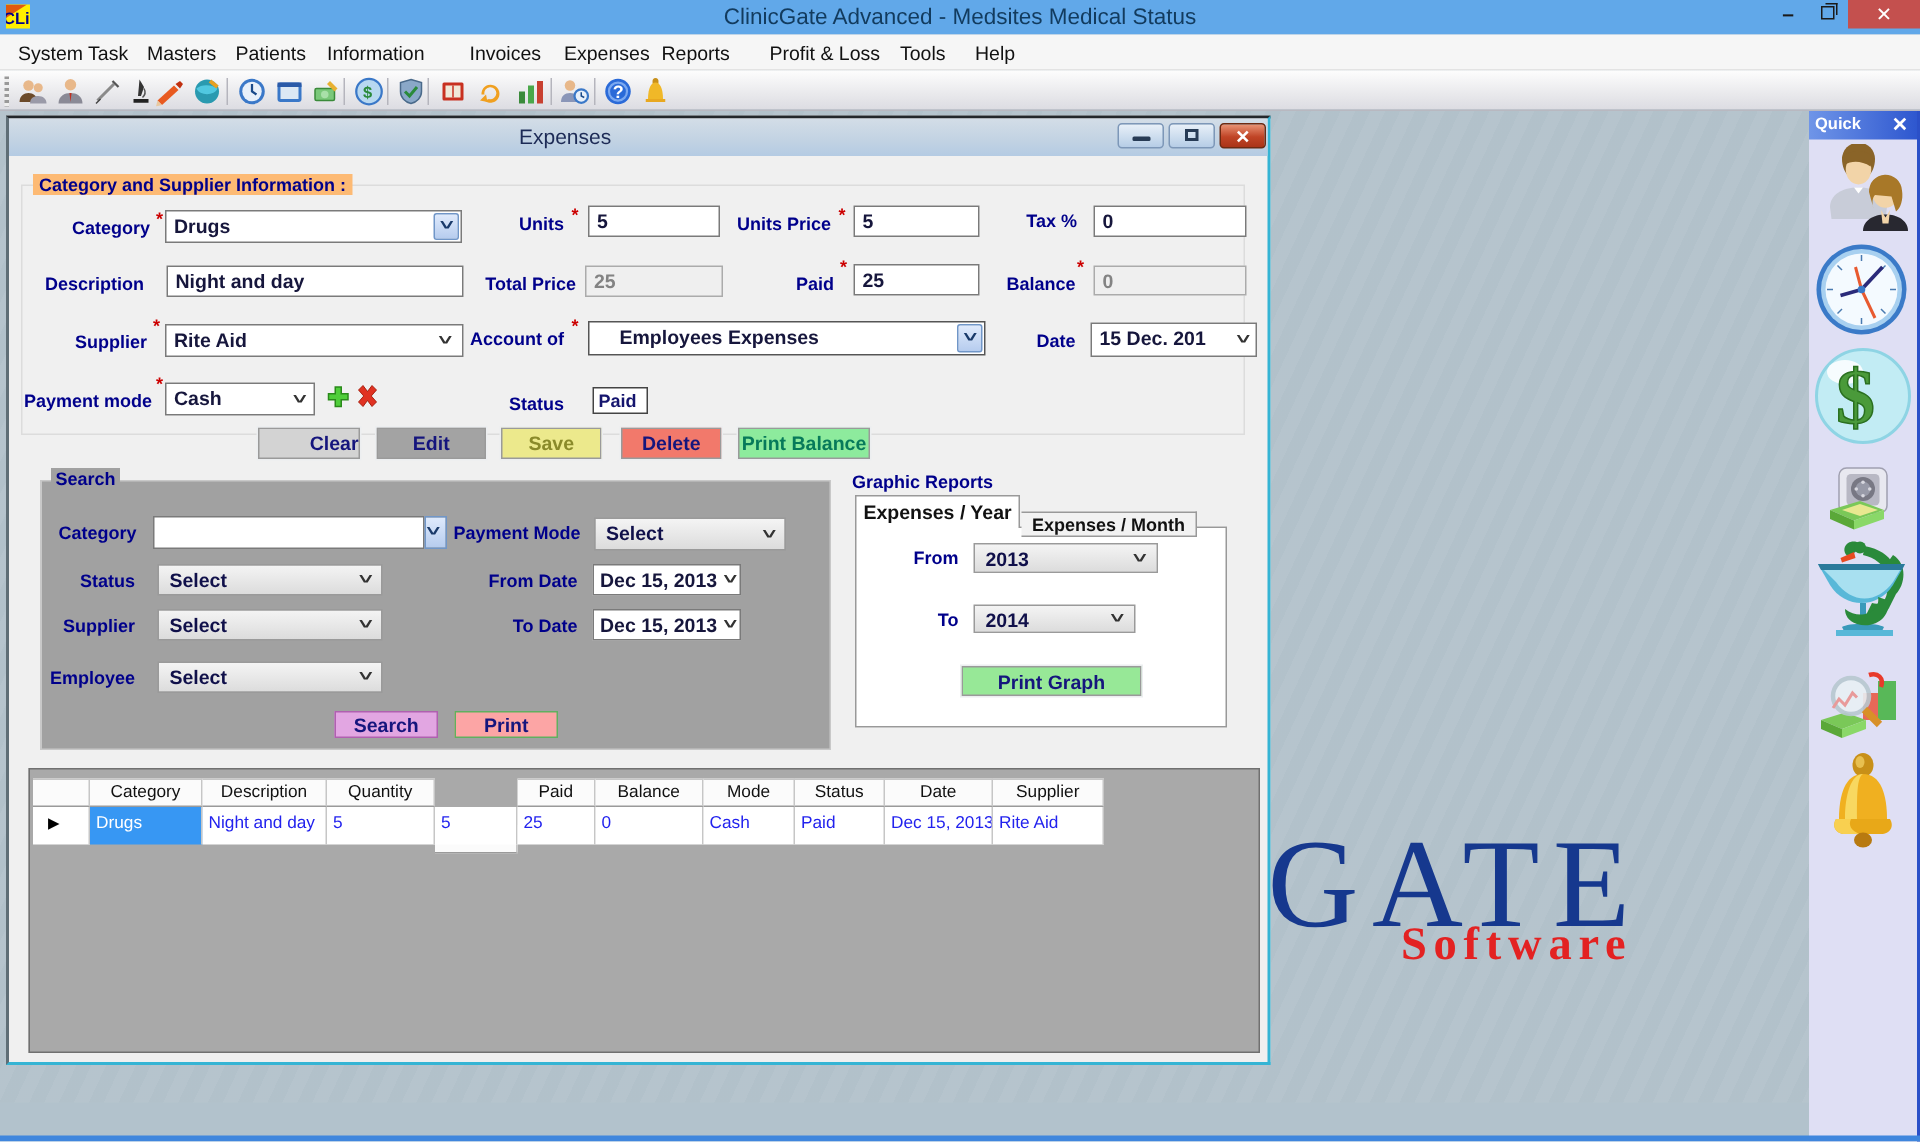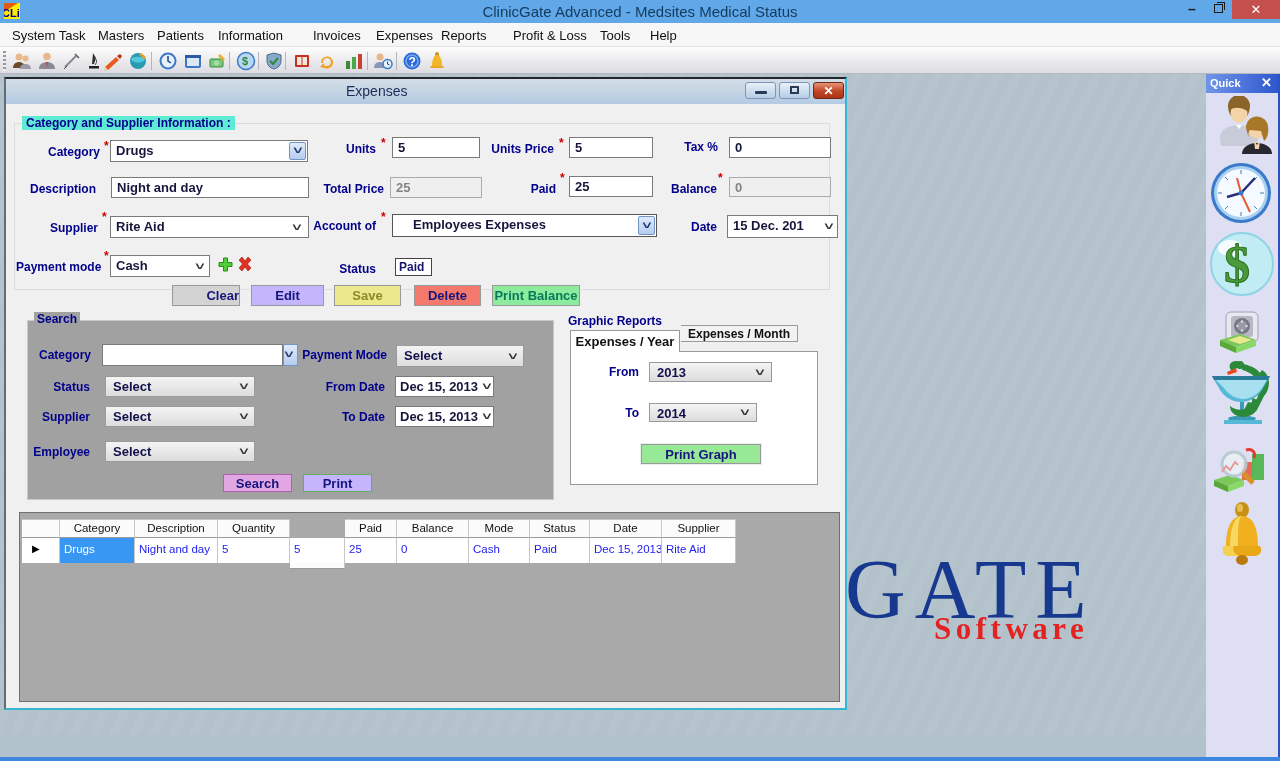--- a/index.html
+++ b/index.html
@@ -306,21 +306,21 @@
       </div>
     <div class="wbtn" id="wmin">
         <i></i>
       </div>
     <div class="wbtn" id="wmaxb">
         <i></i>
       </div>
     <div class="wbtn" id="wclose">✕</div>
 
     <div class="abs" style="left:8px;top:44px;width:816px;height:167px;border:1px solid #dcdcdc;"></div>
-    <span class="lbl" style="left:16px;top:37px;background:#5eead4;padding:0 4px;">Category and Supplier Information :</span>
+    <span class="lbl" style="left:16px;top:37px;background:#fdba74;padding:0 4px;">Category and Supplier Information :</span>
 
     <span class="lbl" style="left:30px;top:66px;width:64px;text-align:right;">Category</span>
     <span class="ast" style="left:98px;top:60px;">*</span>
     <div class="combo" style="left:104px;top:61px;width:198px;height:22px;">Drugs<span class="ddbtn" style="height:18px;"></span><span class="chev" style="right:6px;top:4px;color:#1a3a6a;">˅</span></div>
     <span class="lbl" style="left:330px;top:63px;width:40px;text-align:right;">Units</span>
     <span class="ast" style="left:375px;top:57px;">*</span>
     <div class="tb" style="left:386px;top:58px;width:88px;height:21px;">5</div>
     <span class="lbl" style="left:478px;top:63px;width:70px;text-align:right;">Units Price</span>
     <span class="ast" style="left:553px;top:57px;">*</span>
     <div class="tb" style="left:563px;top:58px;width:84px;height:21px;">5</div>
@@ -353,21 +353,21 @@
     <svg class="abs" style="left:212px;top:178px;" width="15" height="15">
         <path d="M5.5 1h4v4.5H14v4H9.5V14h-4V9.5H1v-4h4.5z" fill="#4fce3a" stroke="#2a8a1a" stroke-width="1"></path>
       </svg>
     <svg class="abs" style="left:231px;top:177px;" width="16" height="16">
         <path d="M2 4 L5 1 L8 5 L11 1 L14 4 L10.5 8 L14 12 L11 15 L8 11 L5 15 L2 12 L5.5 8z" fill="#e03222" stroke="#a01808" stroke-width="0.6"></path>
       </svg>
     <span class="lbl" style="left:330px;top:183px;width:40px;text-align:right;">Status</span>
     <div class="abs" style="left:389px;top:179px;width:37px;height:18px;background:#fff;border:1px solid #444;font-size:12px;font-weight:bold;color:#15156e;padding:1px 0 0 3px;">Paid</div>
 
     <div class="btn" style="left:166px;top:206px;width:68px;background:#d3d3d3;text-align:right;">Clear</div>
-    <div class="btn" style="left:245px;top:206px;width:73px;background:#c4b5fd;">Edit</div>
+    <div class="btn" style="left:245px;top:206px;width:73px;background:#a3a3a3;">Edit</div>
     <div class="btn" style="left:328px;top:206px;width:67px;background:#ece98c;color:#8a8a2a;">Save</div>
     <div class="btn" style="left:408px;top:206px;width:67px;background:#f2796b;">Delete</div>
     <div class="btn" style="left:486px;top:206px;width:88px;background:#8deb9d;color:#077a5a;">Print Balance</div>
 
     <div class="abs" id="search"></div>
     <span class="lbl" style="left:28px;top:233px;background:#a1a1a1;padding:0 3px;">Search</span>
     <span class="lbl" style="left:25px;top:269px;width:60px;text-align:right;">Category</span>
     <div class="abs" style="left:96px;top:265px;width:181px;height:22px;background:#fff;border:1px solid #7a7a7a;"></div>
     <div class="abs" style="left:277px;top:265px;width:15px;height:22px;background:linear-gradient(#dfeafc,#b6ccee);border:1px solid #7096c8;"></div>
     <span class="chev abs" style="left:280px;top:270px;color:#1a3a6a;">˅</span>
@@ -377,26 +377,26 @@
     <div class="gcombo" style="left:99px;top:297px;width:150px;height:21px;">Select<span class="chev" style="right:7px;top:4px;">˅</span></div>
     <span class="lbl" style="left:314px;top:301px;width:65px;text-align:right;">From Date</span>
     <div class="combo" style="left:389px;top:297px;width:99px;height:21px;padding-left:4px;">Dec 15, 2013<span class="chev" style="right:3px;top:4px;">˅</span></div>
     <span class="lbl" style="left:24px;top:331px;width:60px;text-align:right;">Supplier</span>
     <div class="gcombo" style="left:99px;top:327px;width:150px;height:21px;">Select<span class="chev" style="right:7px;top:4px;">˅</span></div>
     <span class="lbl" style="left:314px;top:331px;width:65px;text-align:right;">To Date</span>
     <div class="combo" style="left:389px;top:327px;width:99px;height:21px;padding-left:4px;">Dec 15, 2013<span class="chev" style="right:3px;top:4px;">˅</span></div>
     <span class="lbl" style="left:24px;top:366px;width:60px;text-align:right;">Employee</span>
     <div class="gcombo" style="left:99px;top:362px;width:150px;height:21px;">Select<span class="chev" style="right:7px;top:4px;">˅</span></div>
     <div class="btn" style="left:217px;top:395px;width:69px;height:18px;background:#e2a6e2;border:1px solid #b060b0;outline:none;padding-top:1px;">Search</div>
-    <div class="btn" style="left:297px;top:395px;width:69px;height:18px;background:#c4b5fd;border:1px solid #60b060;outline:none;padding-top:1px;">Print</div>
+    <div class="btn" style="left:297px;top:395px;width:69px;height:18px;background:#fca5a5;border:1px solid #60b060;outline:none;padding-top:1px;">Print</div>
 
     <span class="lbl" style="left:562px;top:235px;">Graphic Reports</span>
     <div class="abs" style="left:564px;top:272px;width:248px;height:134px;background:#fff;border:1px solid #999;"></div>
     <div class="abs" style="left:564px;top:251px;width:110px;height:22px;background:#fff;border:1px solid #999;border-bottom:none;font-size:13px;font-weight:bold;color:#111;text-align:center;padding-top:3px;">Expenses / Year</div>
-    <div class="abs" style="left:675px;top:246px;width:117px;height:17px;background:#f2f2f2;border:1px solid #999;border-left:none;font-size:12px;font-weight:bold;color:#111;text-align:center;padding-top:1px;">Expenses / Month</div>
+    <div class="abs" style="left:675px;top:262px;width:117px;height:17px;background:#f2f2f2;border:1px solid #999;border-left:none;font-size:12px;font-weight:bold;color:#111;text-align:center;padding-top:1px;">Expenses / Month</div>
     <span class="lbl" style="left:593px;top:286px;width:40px;text-align:right;">From</span>
     <div class="gcombo" style="left:643px;top:283px;width:123px;height:20px;">2013<span class="chev" style="right:8px;top:4px;">˅</span></div>
     <span class="lbl" style="left:593px;top:327px;width:40px;text-align:right;">To</span>
     <div class="gcombo" style="left:643px;top:324px;width:108px;height:19px;">2014<span class="chev" style="right:8px;top:3px;">˅</span></div>
     <div class="btn" style="left:635px;top:365px;width:120px;height:20px;background:#97e897;border:1px solid #9a9a9a;">Print Graph</div>
 
     <div class="abs" id="gridwrap">
       <div class="gh" style="left:2px;width:38px;"></div>
       <div class="gh" style="left:40px;width:75px;">Category</div>
       <div class="gh" style="left:115px;width:83px;">Description</div>

